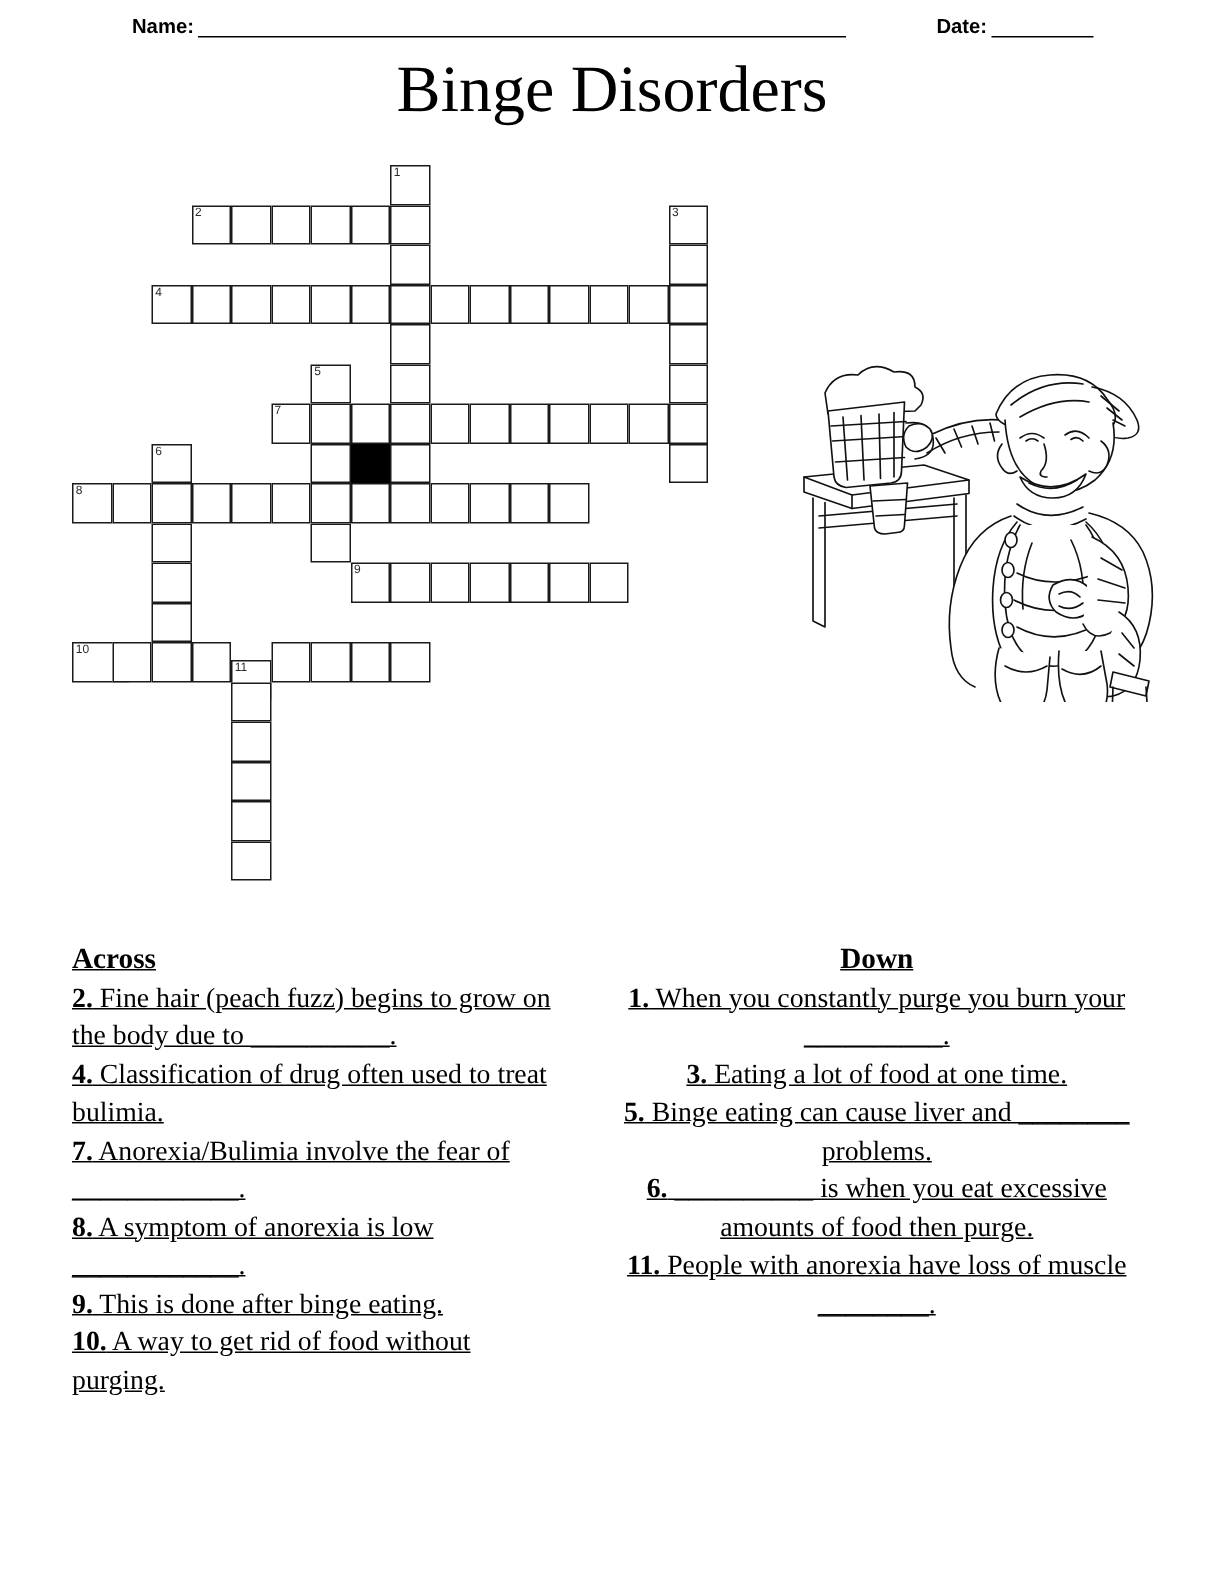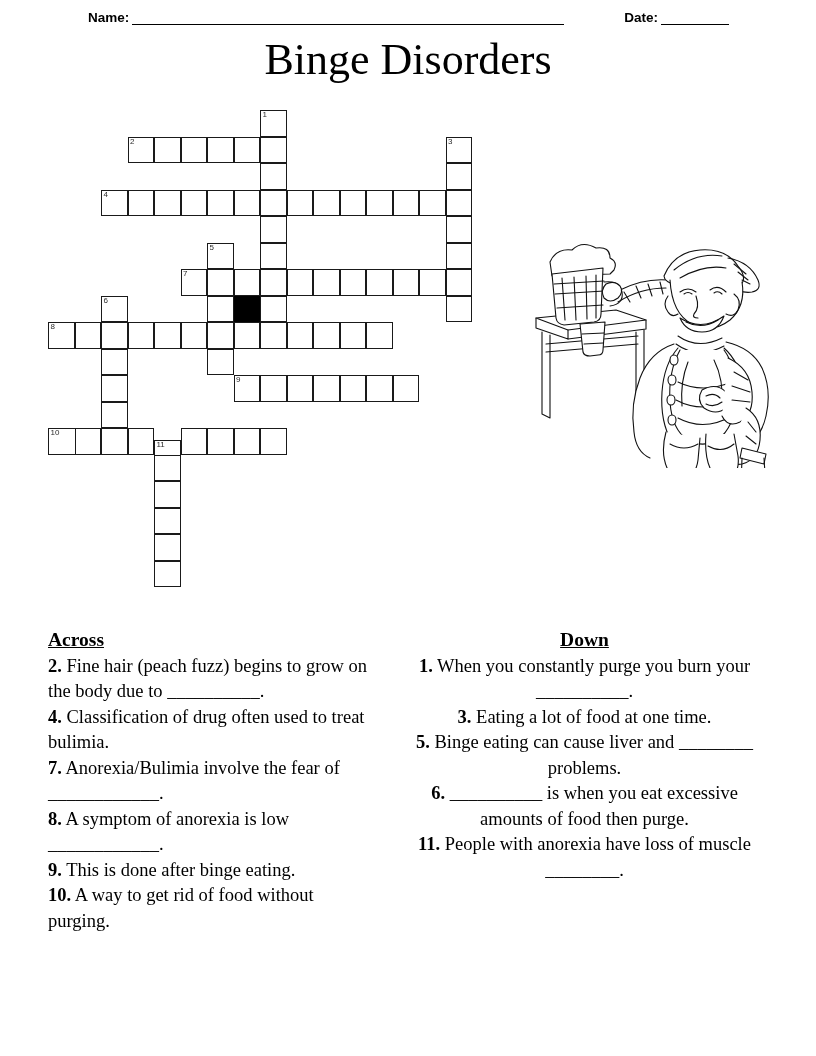--- a/index.html
+++ b/index.html
@@ -111,20 +111,21 @@
   .clue-heading {
     font-weight: bold;
     text-decoration: underline;
     font-size: 19.5px;
     margin-bottom: 1px;
     display: block;
   }
   .clue {
     display: block;
     text-indent: 0;
+    text-decoration: underline;
   }
   .clue .cno { font-weight: bold; }
 </style>
 </head>
 <body>
 
 <div class="name-date-row">
   <span class="nd-label">Name:</span>
   <span class="nd-rule name-rule"></span>
   <span class="nd-gap"></span>

